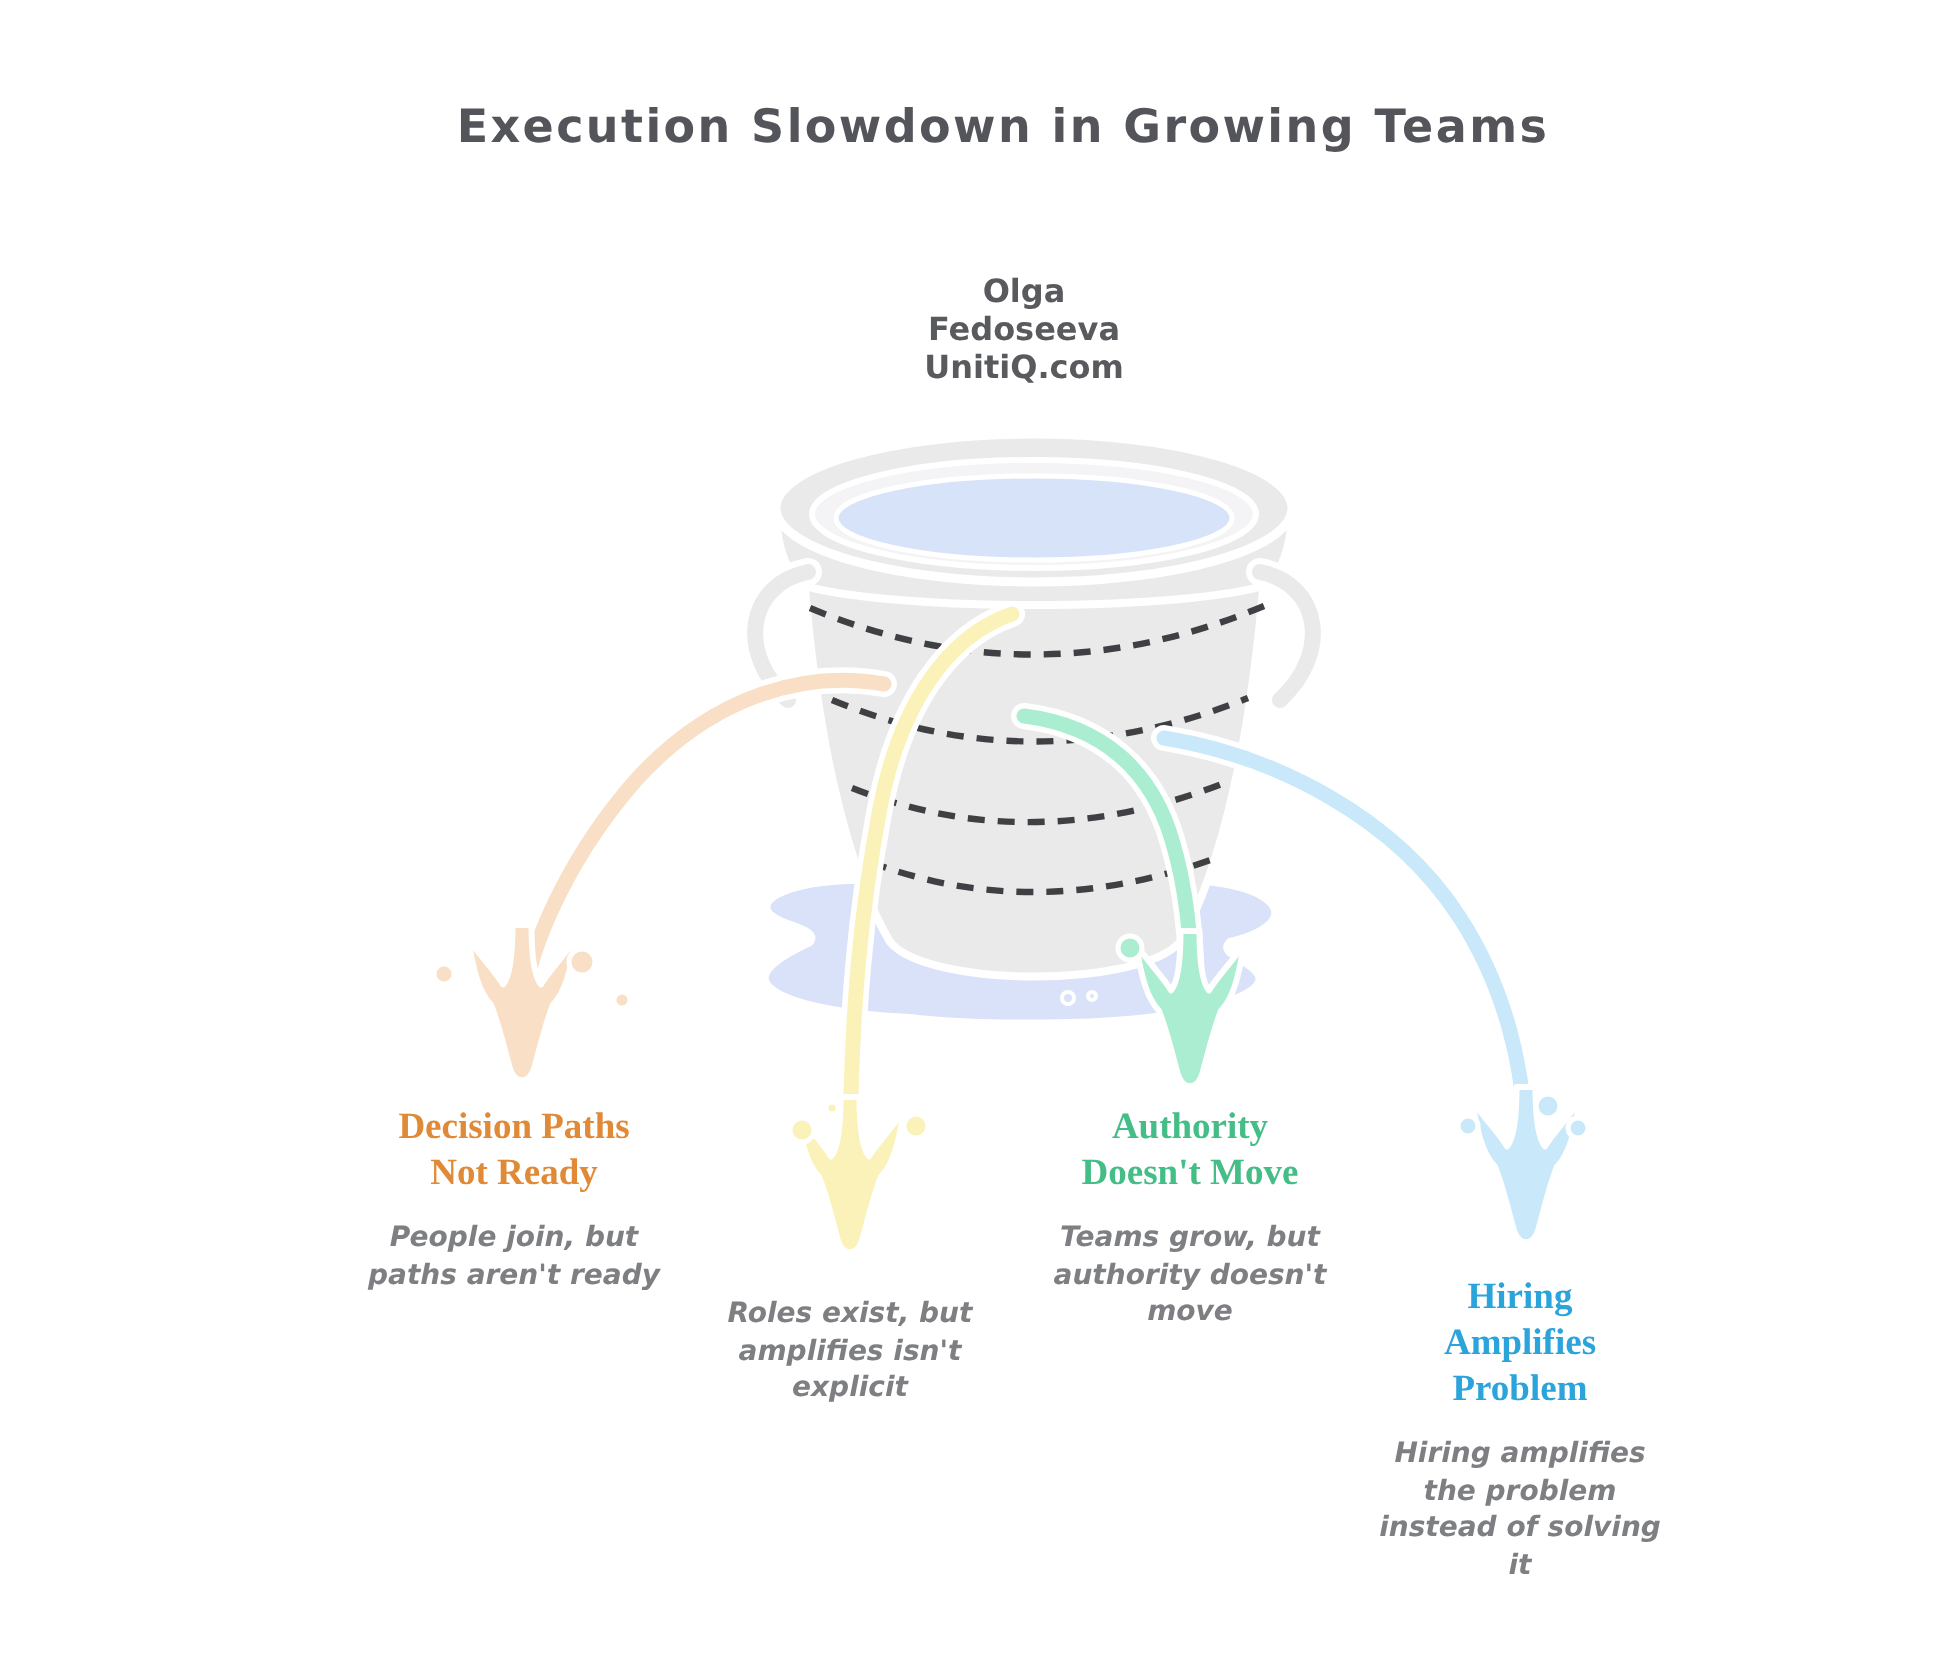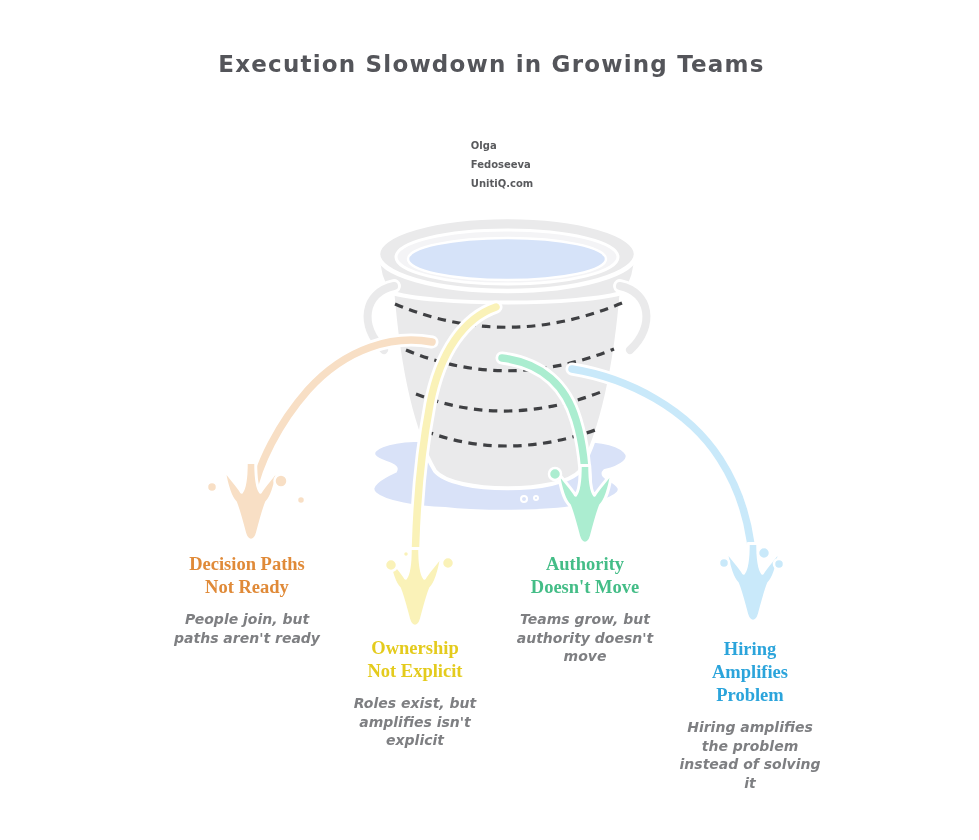--- a/index.html
+++ b/index.html
@@ -1,32 +1,32 @@
 <!DOCTYPE html>
 <html><head>
 <meta charset="utf-8">
 <style>
   html, body { margin: 0; padding: 0; background: #ffffff; }
   body {
     width: 979px; height: 840px;
     position: relative; overflow: hidden;
     font-family: "DejaVu Sans", "Liberation Sans", sans-serif;
   }
-  .stage { position: absolute; left: 2px; top: 0; width: 796px; height: 840px; }
+  .stage { position: absolute; left: 12px; top: 0; width: 796px; height: 840px; }
   svg.scene { position: absolute; left: 0; top: 0; }
 
   .title {
     position: absolute; left: 0; top: 51px; width: 979px;
     text-align: center; font-size: 23px; font-weight: bold;
     letter-spacing: 1.2px;
   }
   .attribution {
     position: absolute; left: 500px; top: 136px;
     transform: translateX(-50%);
-    font-size: 10px; font-weight: bold;
+    text-align: center; font-size: 16px; font-weight: bold;
     line-height: 19px; white-space: pre-line;
   }
   .leak-label {
     position: absolute; width: 220px;
     transform: translateX(-50%);
     text-align: center;
   }
   .leak-heading {
     font-size: 18.5px; font-weight: bold; line-height: 23px;
     white-space: pre-line;
@@ -144,22 +144,20 @@
 UnitiQ.com</div>
 
   <div class="leak-label" id="label-decision">
     <div class="leak-heading" style="color: rgb(224, 138, 56);">Decision Paths
 Not Ready</div>
     <div class="leak-desc" style="color: rgb(126, 127, 130);">People join, but
 paths aren't ready</div>
   </div>
 
   <div class="leak-label" id="label-ownership">
-    <div class="leak-heading" style="color: rgb(228, 203, 29);">Ownership
-Not Explicit</div>
     <div class="leak-desc" style="color: rgb(126, 127, 130);">Roles exist, but
 amplifies isn't
 explicit</div>
   </div>
 
   <div class="leak-label" id="label-hiring">
     <div class="leak-heading" style="color: rgb(43, 164, 219);">Hiring
 Amplifies
 Problem</div>
     <div class="leak-desc" style="color: rgb(126, 127, 130);">Hiring amplifies

